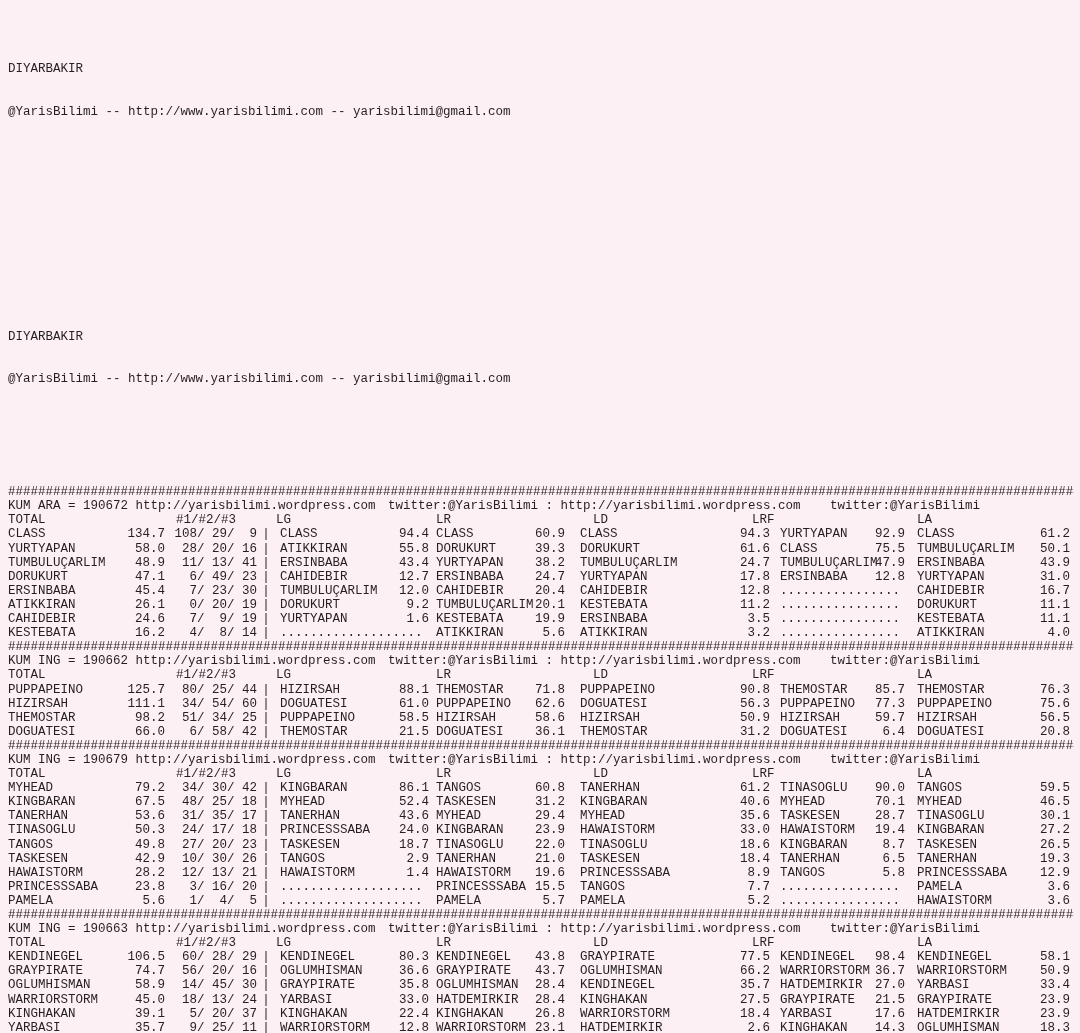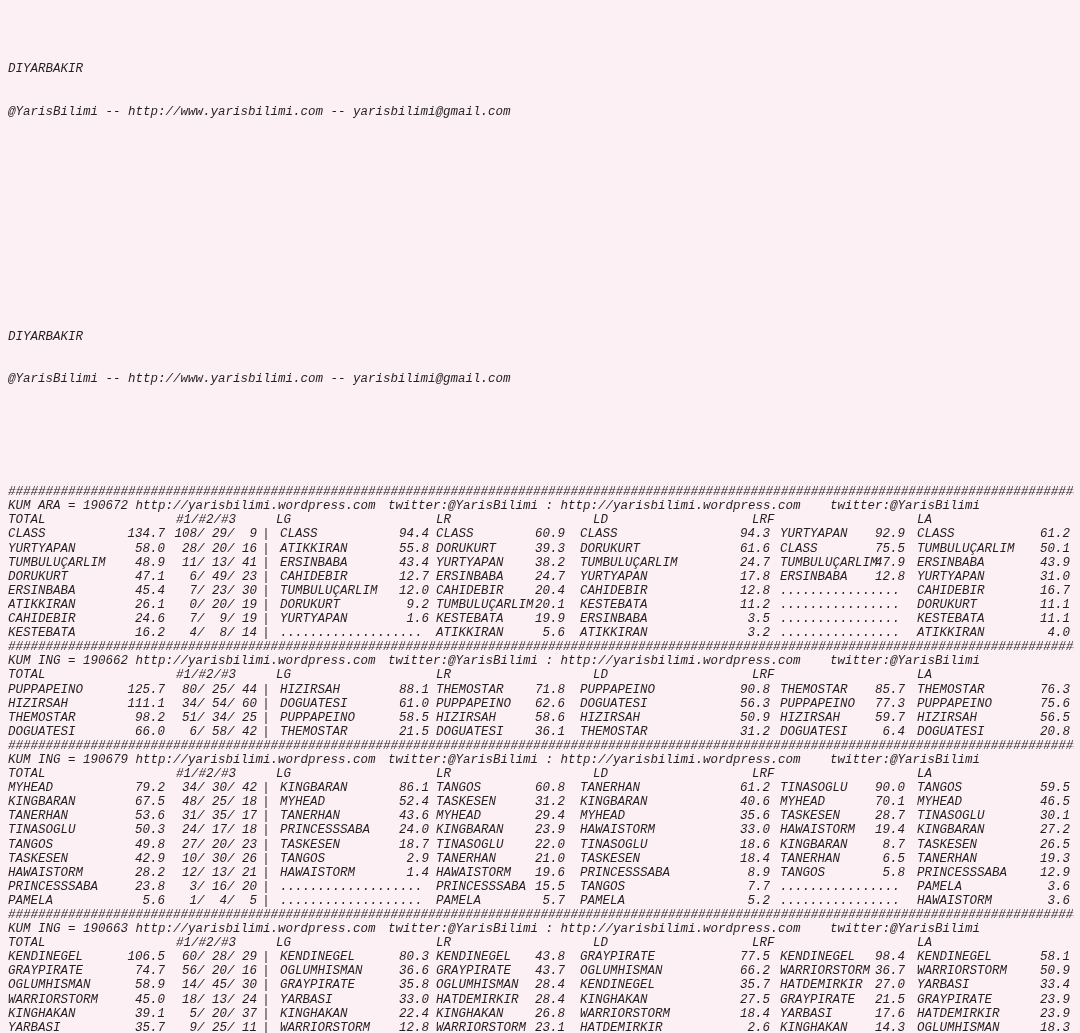--- a/index.html
+++ b/index.html
@@ -9,21 +9,21 @@
     width:1080px; height:1033px;
     background:#fdf0f4;
     color:#241f21;
     font-family:"Liberation Mono","DejaVu Sans Mono",monospace;
     font-size:12.5px;
     line-height:14.1px;
     padding:6px 0 0 8px;
     overflow:hidden;
     white-space:pre;
   }
-  .line { position:relative; height:14.1px; width:1066px; overflow:hidden;font-style:italic; }
+  .line { position:relative; height:14.1px; width:1066px; overflow:hidden; }
   .abs  { position:absolute; top:0; }
   .rb   { position:absolute; top:0; text-align:right; }
   .ctr  { position:absolute; top:0; text-align:center; }
   .dots { position:absolute; top:0; overflow:hidden; }
 </style>
 </head>
 <body>
 
 <div class="page">
   <div>

